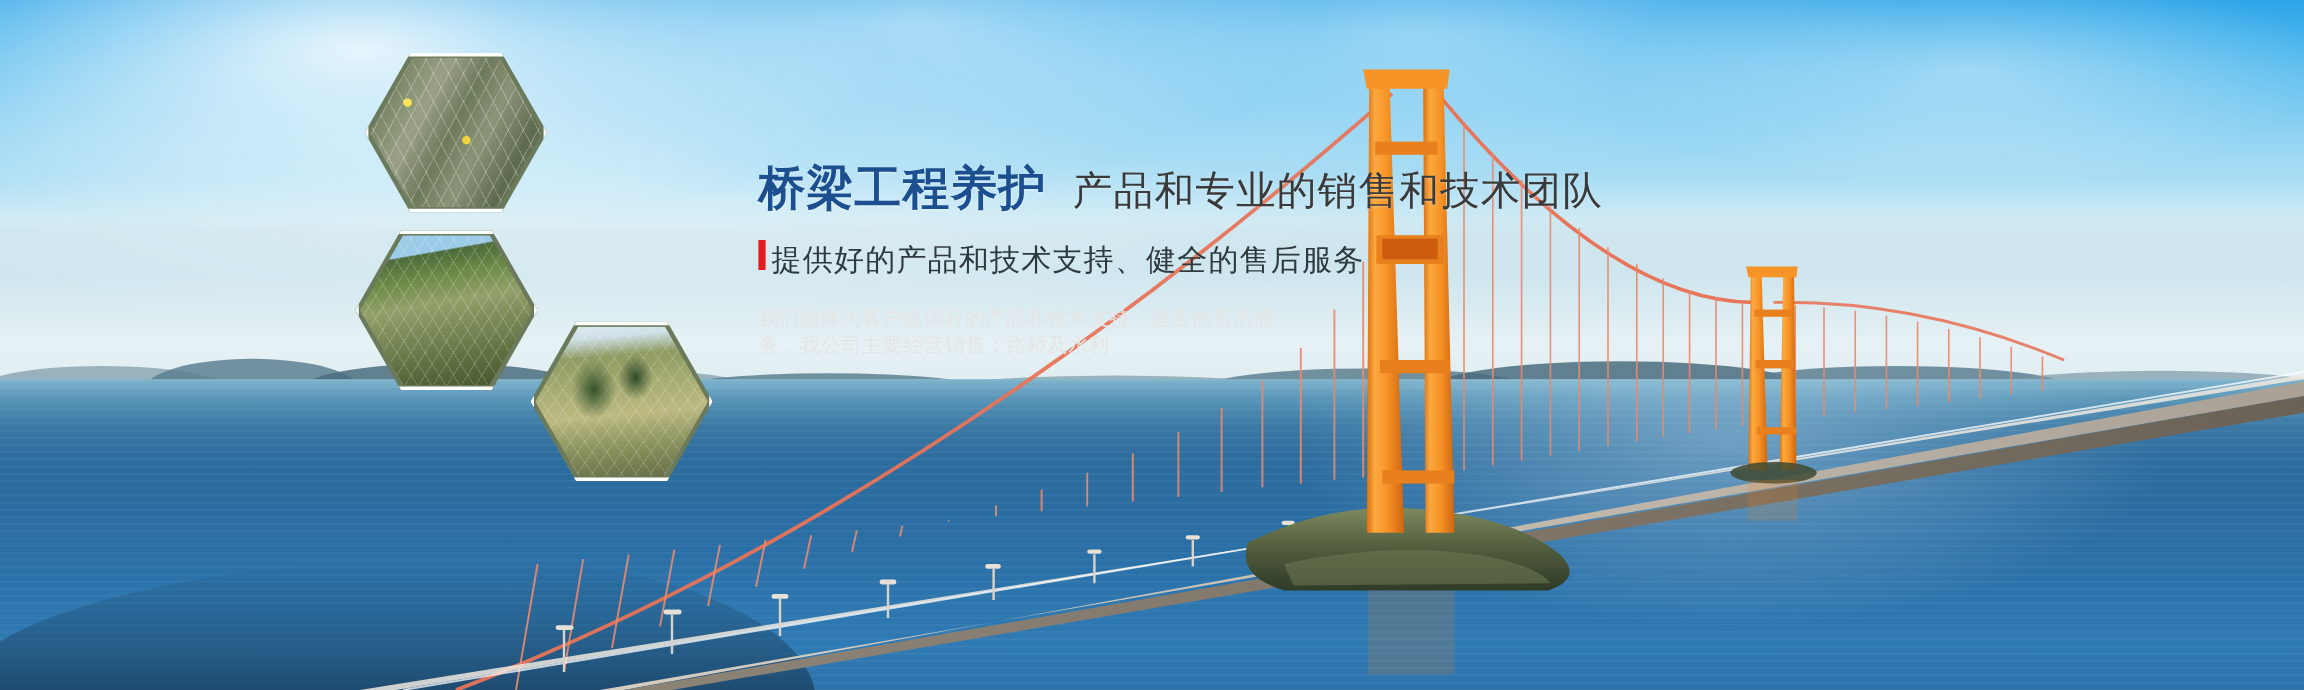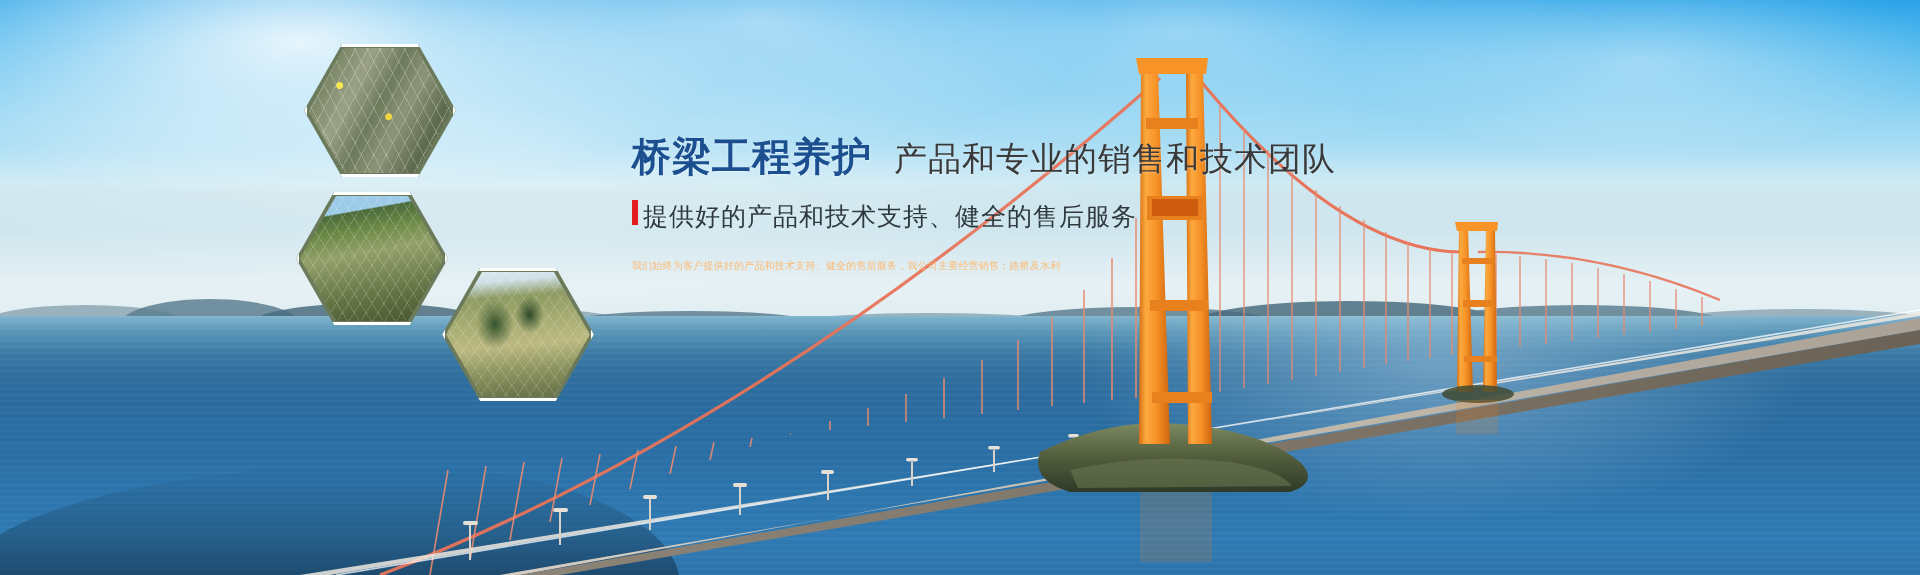--- a/index.html
+++ b/index.html
@@ -212,23 +212,23 @@
     height: 25px;
     background: #e21c21;
     flex: 0 0 auto;
   }
   .subline .s-text {
     font-size: 25px;
     color: #2f3a3f;
     letter-spacing: 1px;
   }
   .body-copy {
-    font-size: 10px;
+    font-size: 17px;
     line-height: 22px;
-    color: #fdba74;
+    color: #e5e5e5;
     max-width: 430px;
     letter-spacing: 0.2px;
   }
   .body-copy p { margin: 0; }
 </style>
 </head>
 <body>
 
 <div class="banner">
 

